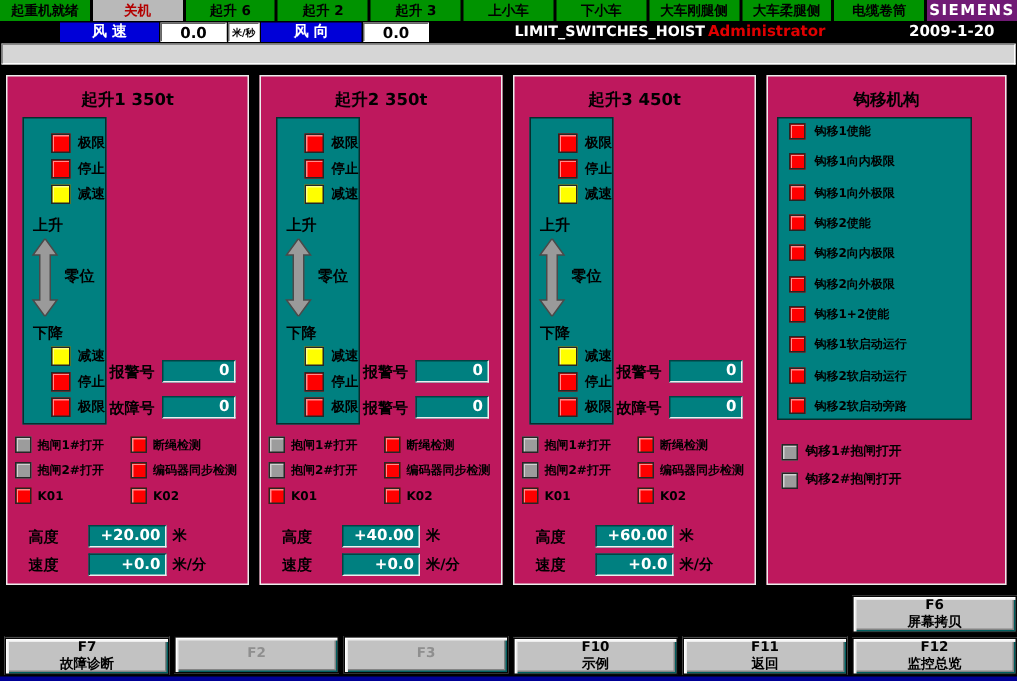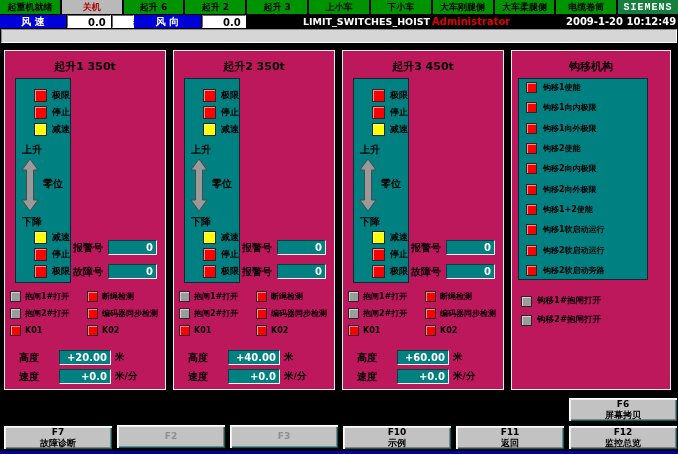--- a/index.html
+++ b/index.html
@@ -3,27 +3,27 @@
 <meta charset="utf-8">
 <style>
   html,body{margin:0;padding:0;background:#222;}
   .screen{position:relative;width:678px;height:454px;background:#000;overflow:hidden;
           font-family:"DejaVu Sans",sans-serif;}
   
   .menu{position:absolute;top:0;left:0;width:678px;height:14px;display:flex;gap:2px;background:#000;}
   .menu-item{flex:1;display:flex;align-items:center;justify-content:center;
              background:#009300;color:#000;font-size:9px;font-weight:bold;white-space:nowrap;cursor:default;}
   .menu-item.gray{background:#b9b9b9;color:#b40000;}
-  .menu-item.siemens{background:#15803d;color:#fff;letter-spacing:1px;font-size:10px;font-family:Liberation Mono, monospace;}
+  .menu-item.siemens{background:#701a75;color:#fff;letter-spacing:1px;font-size:10px;}
   
   .statusbar{position:absolute;top:15px;left:0;width:678px;height:13px;background:#000;}
-  .statusbar>div{position:absolute;top:0;height:13px;line-height:13px;font-weight:bold;}
+  .statusbar>div{position:absolute;top:0;height:13px;line-height:13px;font-weight:bold;margin-left:40px;}
   .blk-label{background:#0000d8;color:#fff;font-size:10px;text-align:center;}
-  .wbox{background:#fff;color:#000;font-size:10px;
-        border:1px solid;border-color:#666 #fff #fff #666;box-sizing:border-box;padding-left:20px;}
+  .wbox{background:#fff;color:#000;font-size:10px;text-align:center;
+        border:1px solid;border-color:#666 #fff #fff #666;box-sizing:border-box;}
   .ws-label{left:0;width:66px;}
   .ws-value{left:67px;width:44px;}
   .ws-unit{left:112px;width:21px;font-size:6.5px;}
   .wd-label{left:134px;width:67px;}
   .wd-value{left:202px;width:44px;}
   .screen-name{left:303px;color:#fff;font-size:9.5px;}
   .user-name{left:432px;color:#e00000;font-size:10px;}
   .datetime{left:566px;color:#fff;font-size:10px;}
   
   .msgbar{position:absolute;top:29px;left:1px;width:674px;height:12px;background:#d6d6d6;

